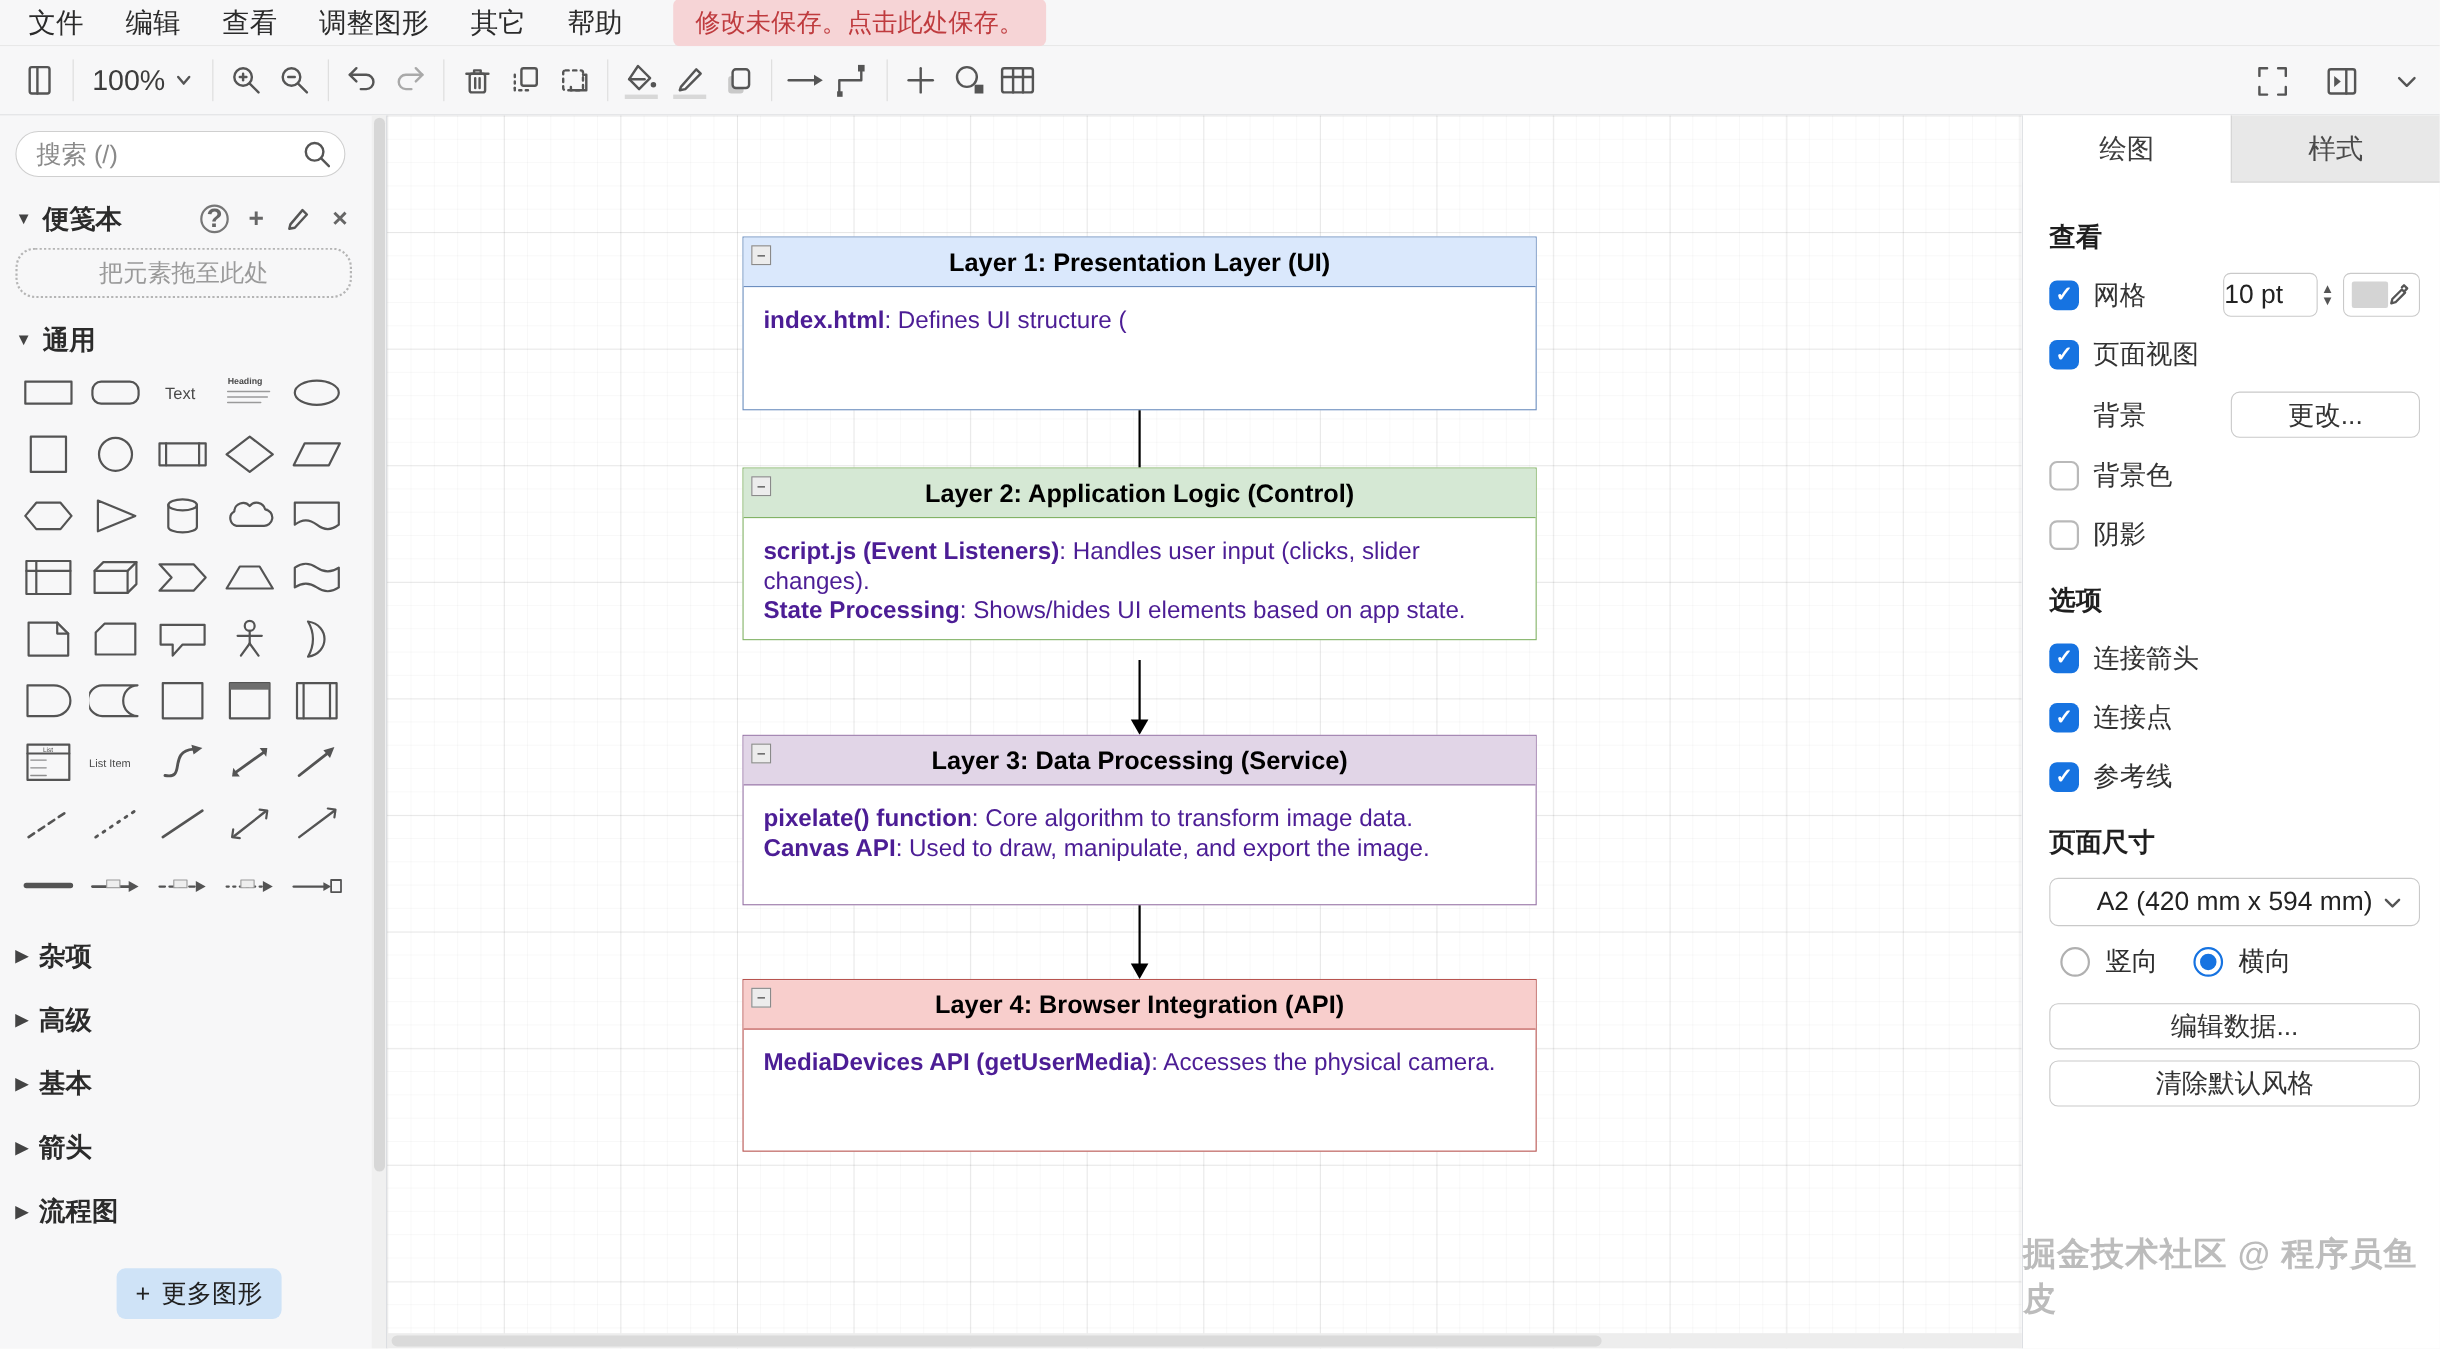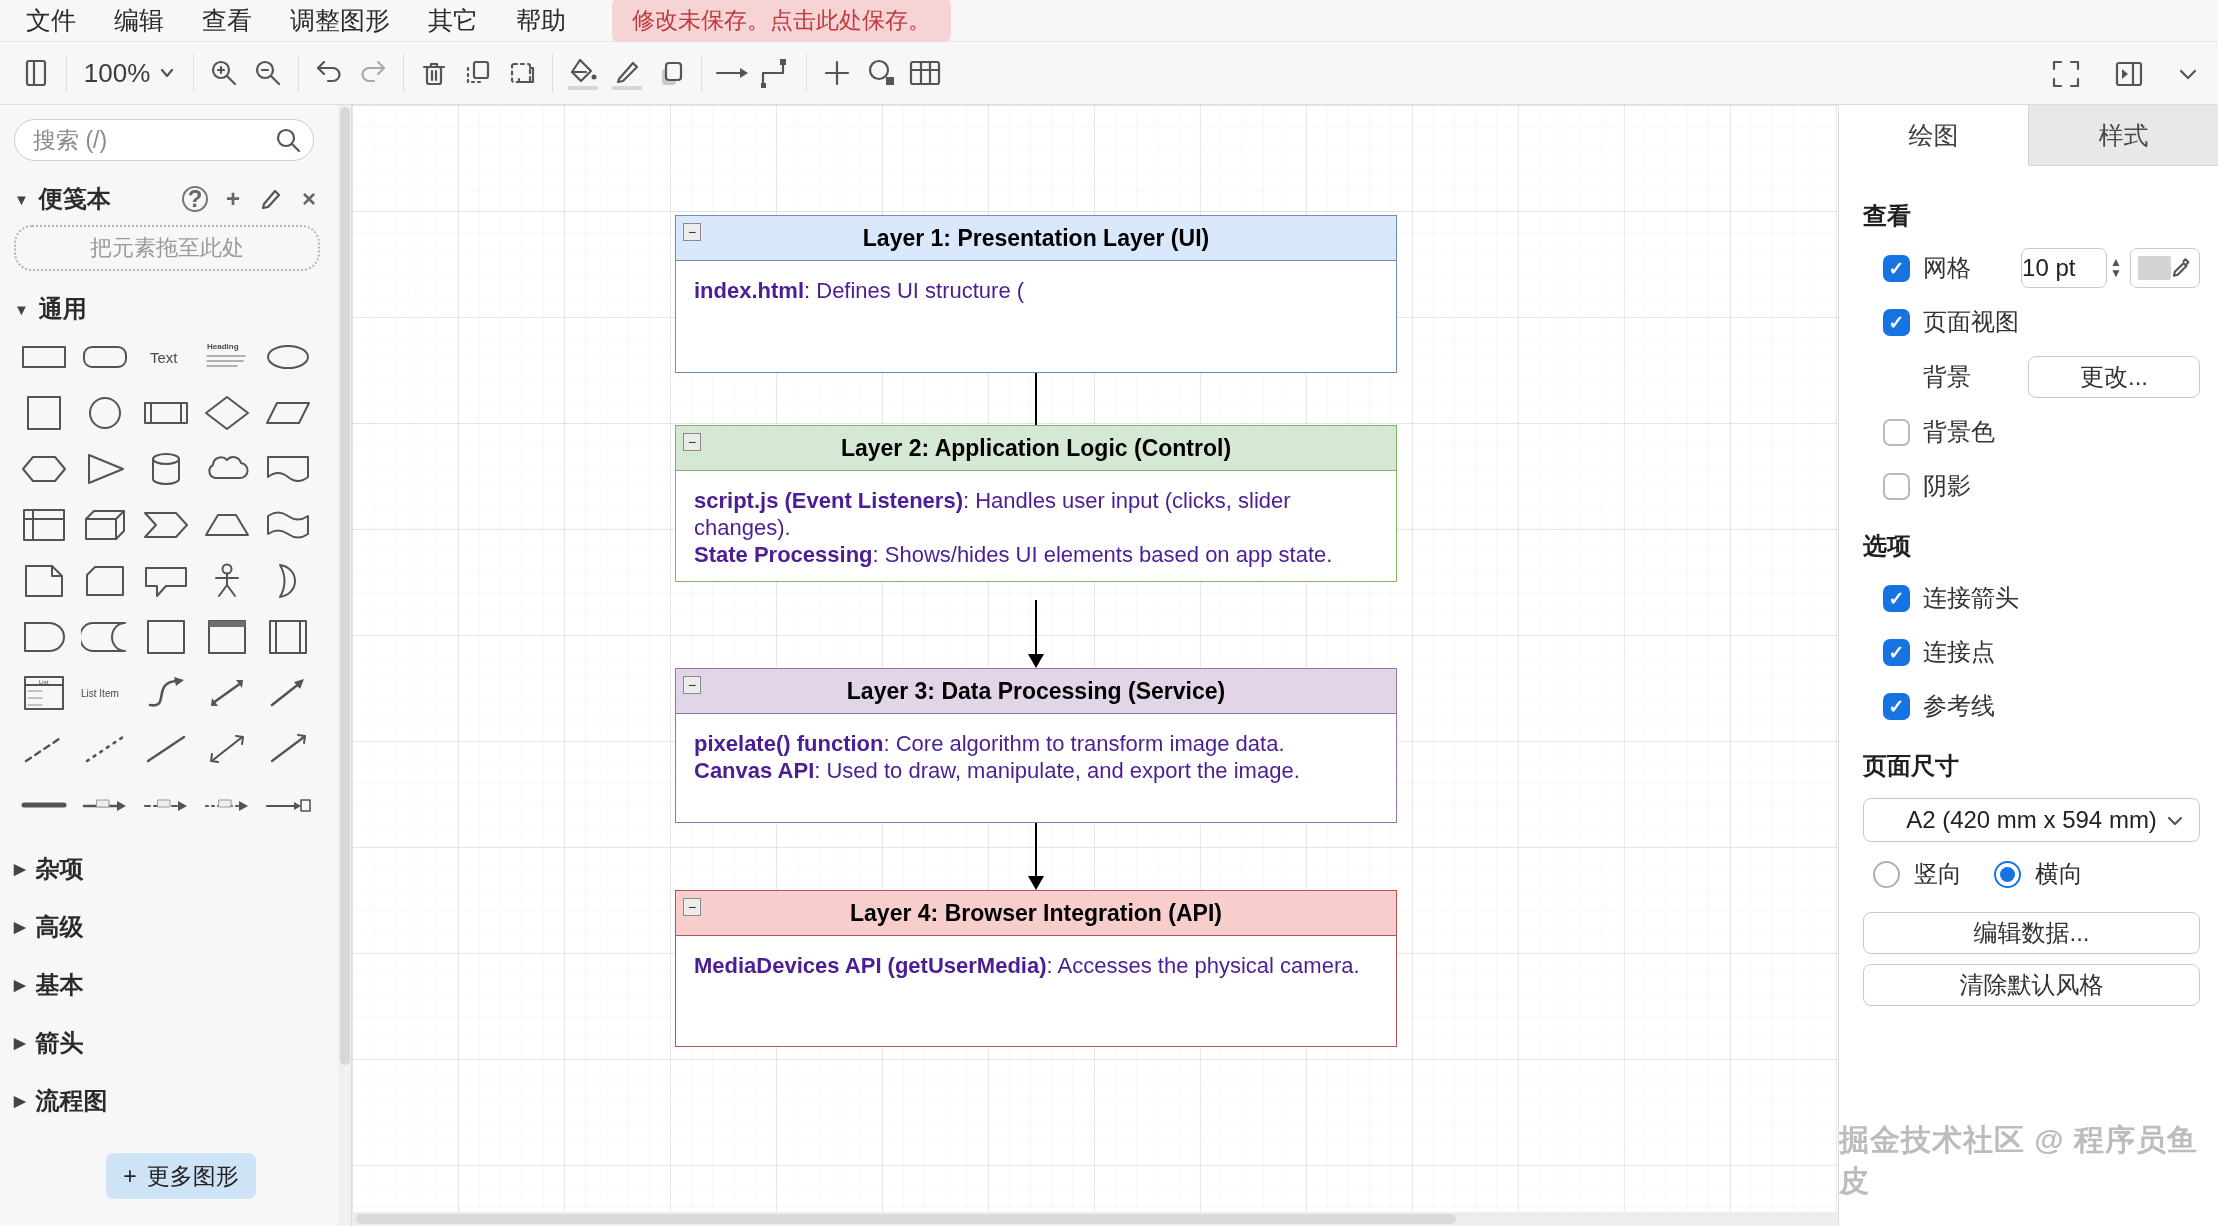--- a/index.html
+++ b/index.html
@@ -78,21 +78,21 @@
   .h-thumb { position:absolute; left:4px; top:2px; width:1100px; height:10px; background:#dadada; border-radius:5px; }
 
   
   .panel { position:absolute; right:0; top:105px; width:380px; bottom:0; background:#fff; border-left:1px solid #dadce0; }
   .panel-tabs { display:flex; height:61px; }
   .tab { flex:1; display:flex; align-items:center; justify-content:center; font-size:25px; color:#3d3d3d; cursor:pointer; }
   .tab.active { background:#fff; }
   .tab.inactive { background:#e8e8e8; border-bottom:1px solid #d4d4d4; border-left:1px solid #d4d4d4; color:#4a4a4a; }
   .panel-content { padding:10px 18px 0 24px; }
   .sect-title { font-size:24px; font-weight:700; color:#1f1f1f; margin:24px 0 16px; }
-  .prow { display:flex; align-items:center; margin-bottom:14px; min-height:40px; font-size:24px; color:#333;margin-left:20px; }
+  .prow { display:flex; align-items:center; margin-bottom:14px; min-height:40px; font-size:24px; color:#333; }
   .cb { width:27px; height:27px; border-radius:7px; margin-right:13px; flex:0 0 auto;
         display:flex; align-items:center; justify-content:center; }
   .cb.on { background:#1673e1; color:#fff; font-size:19px; font-weight:700; }
   .cb.on::before { content:"✓"; }
   .cb.off { background:#fff; border:2px solid #b9b9b9; }
   .spacer { flex:1; }
   .grid-size-input { width:86px; height:40px; border:1px solid #c9c9c9; border-radius:7px; background:#fff;
                      font-size:24px; text-align:left; padding-right:10px; color:#222; outline:none; font-family:inherit; }
   .spinner { display:flex; flex-direction:column; margin:0 8px 0 3px; color:#555; }
   .spinner span { font-size:12px; line-height:11px; cursor:pointer; }

